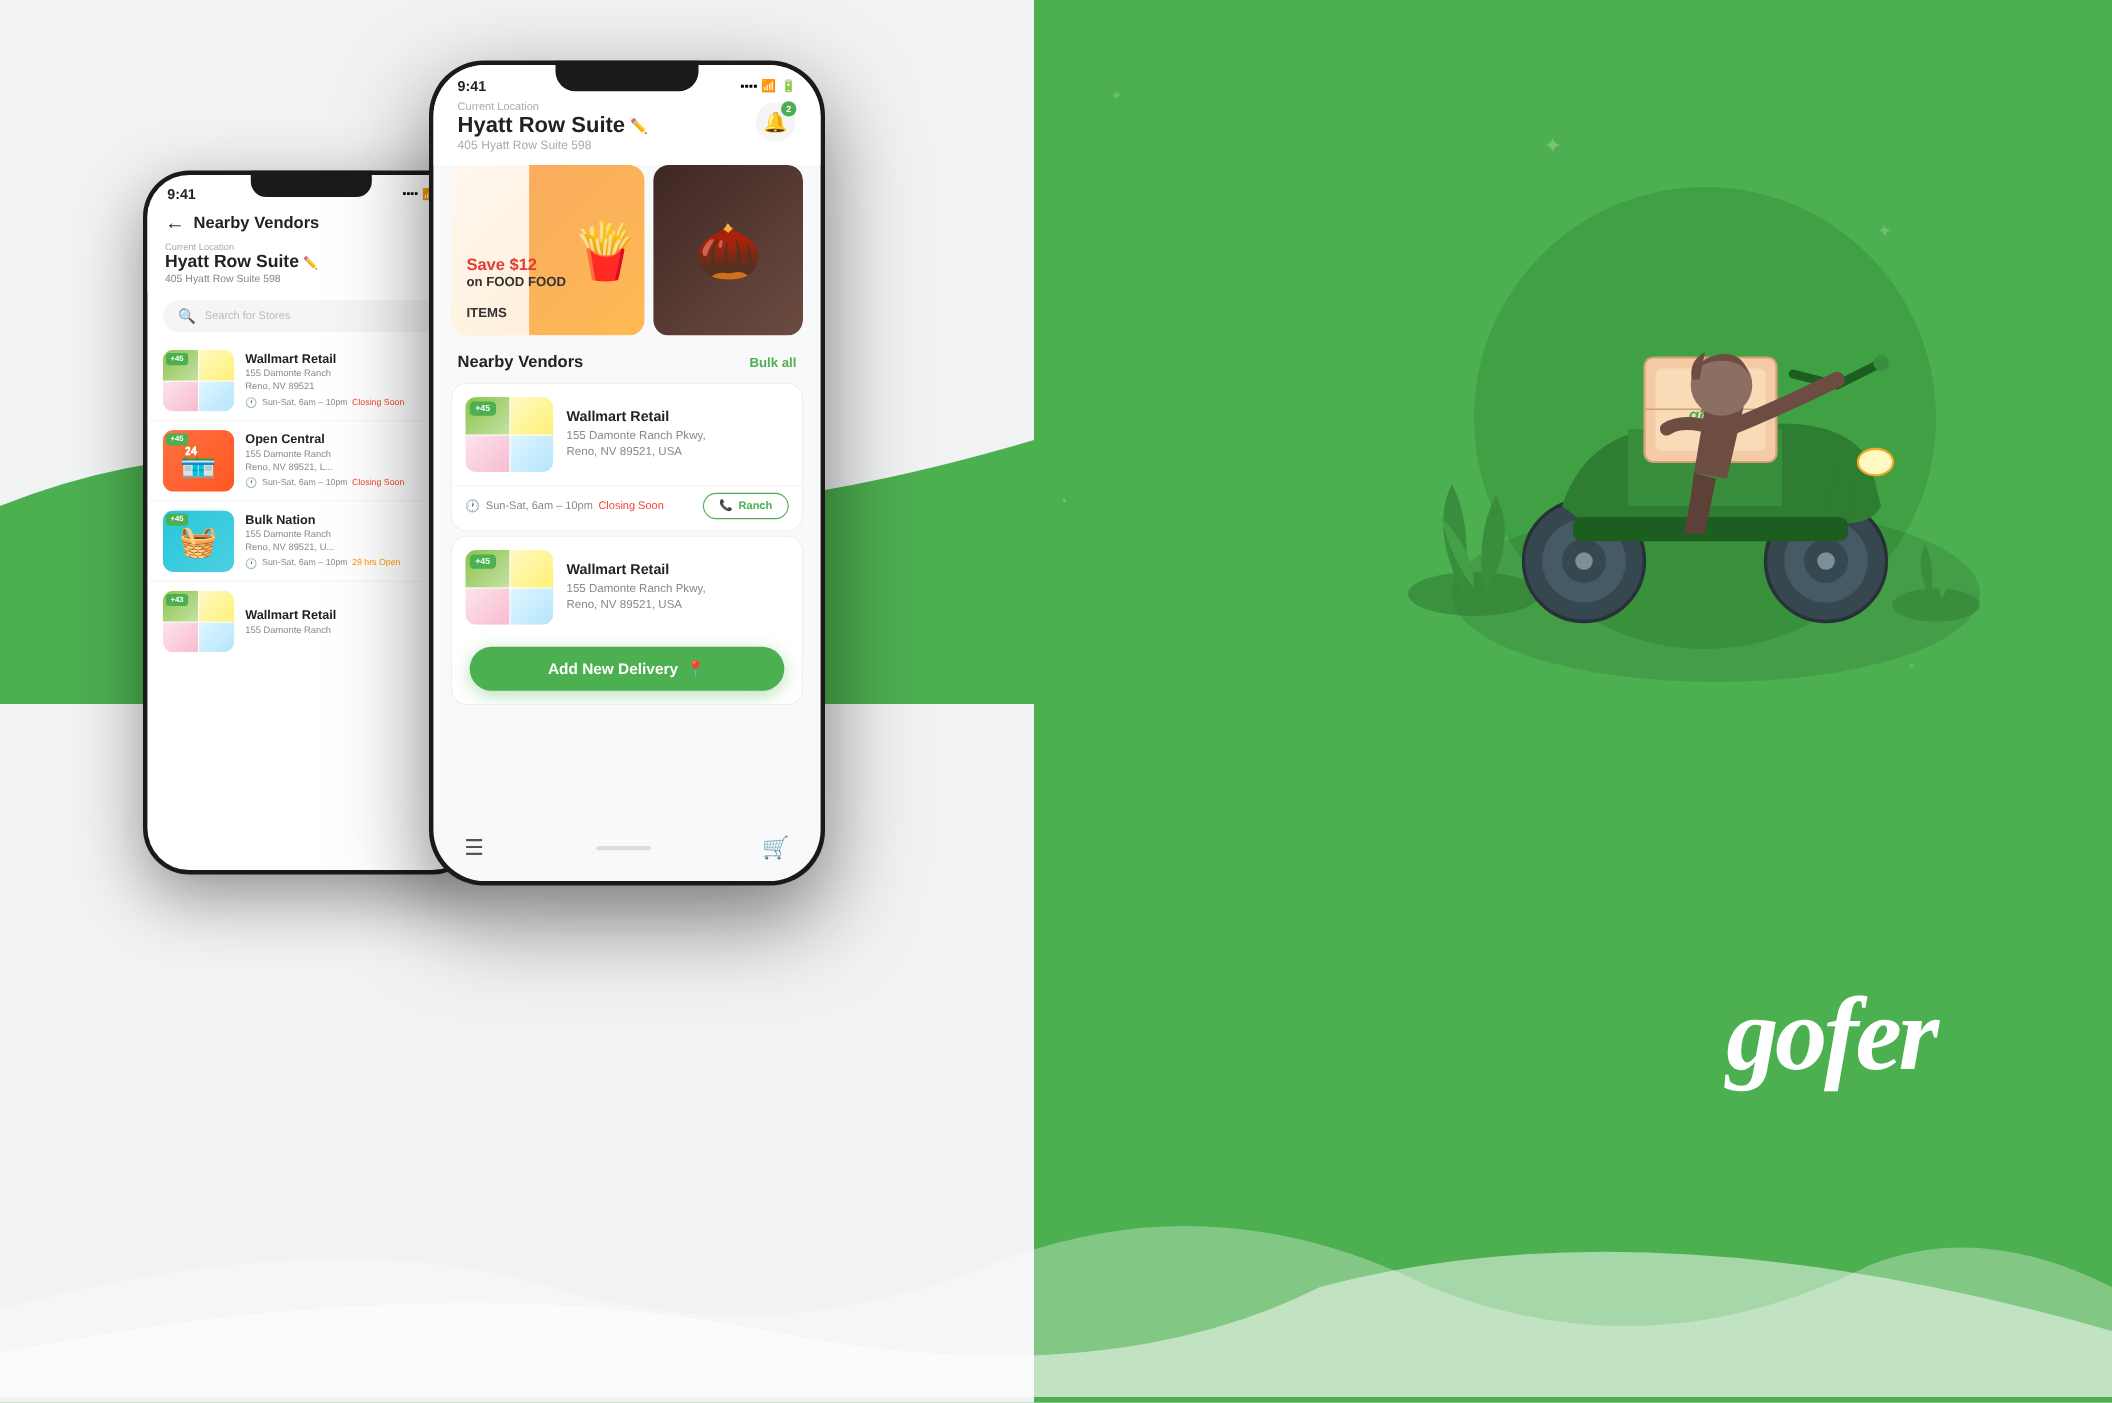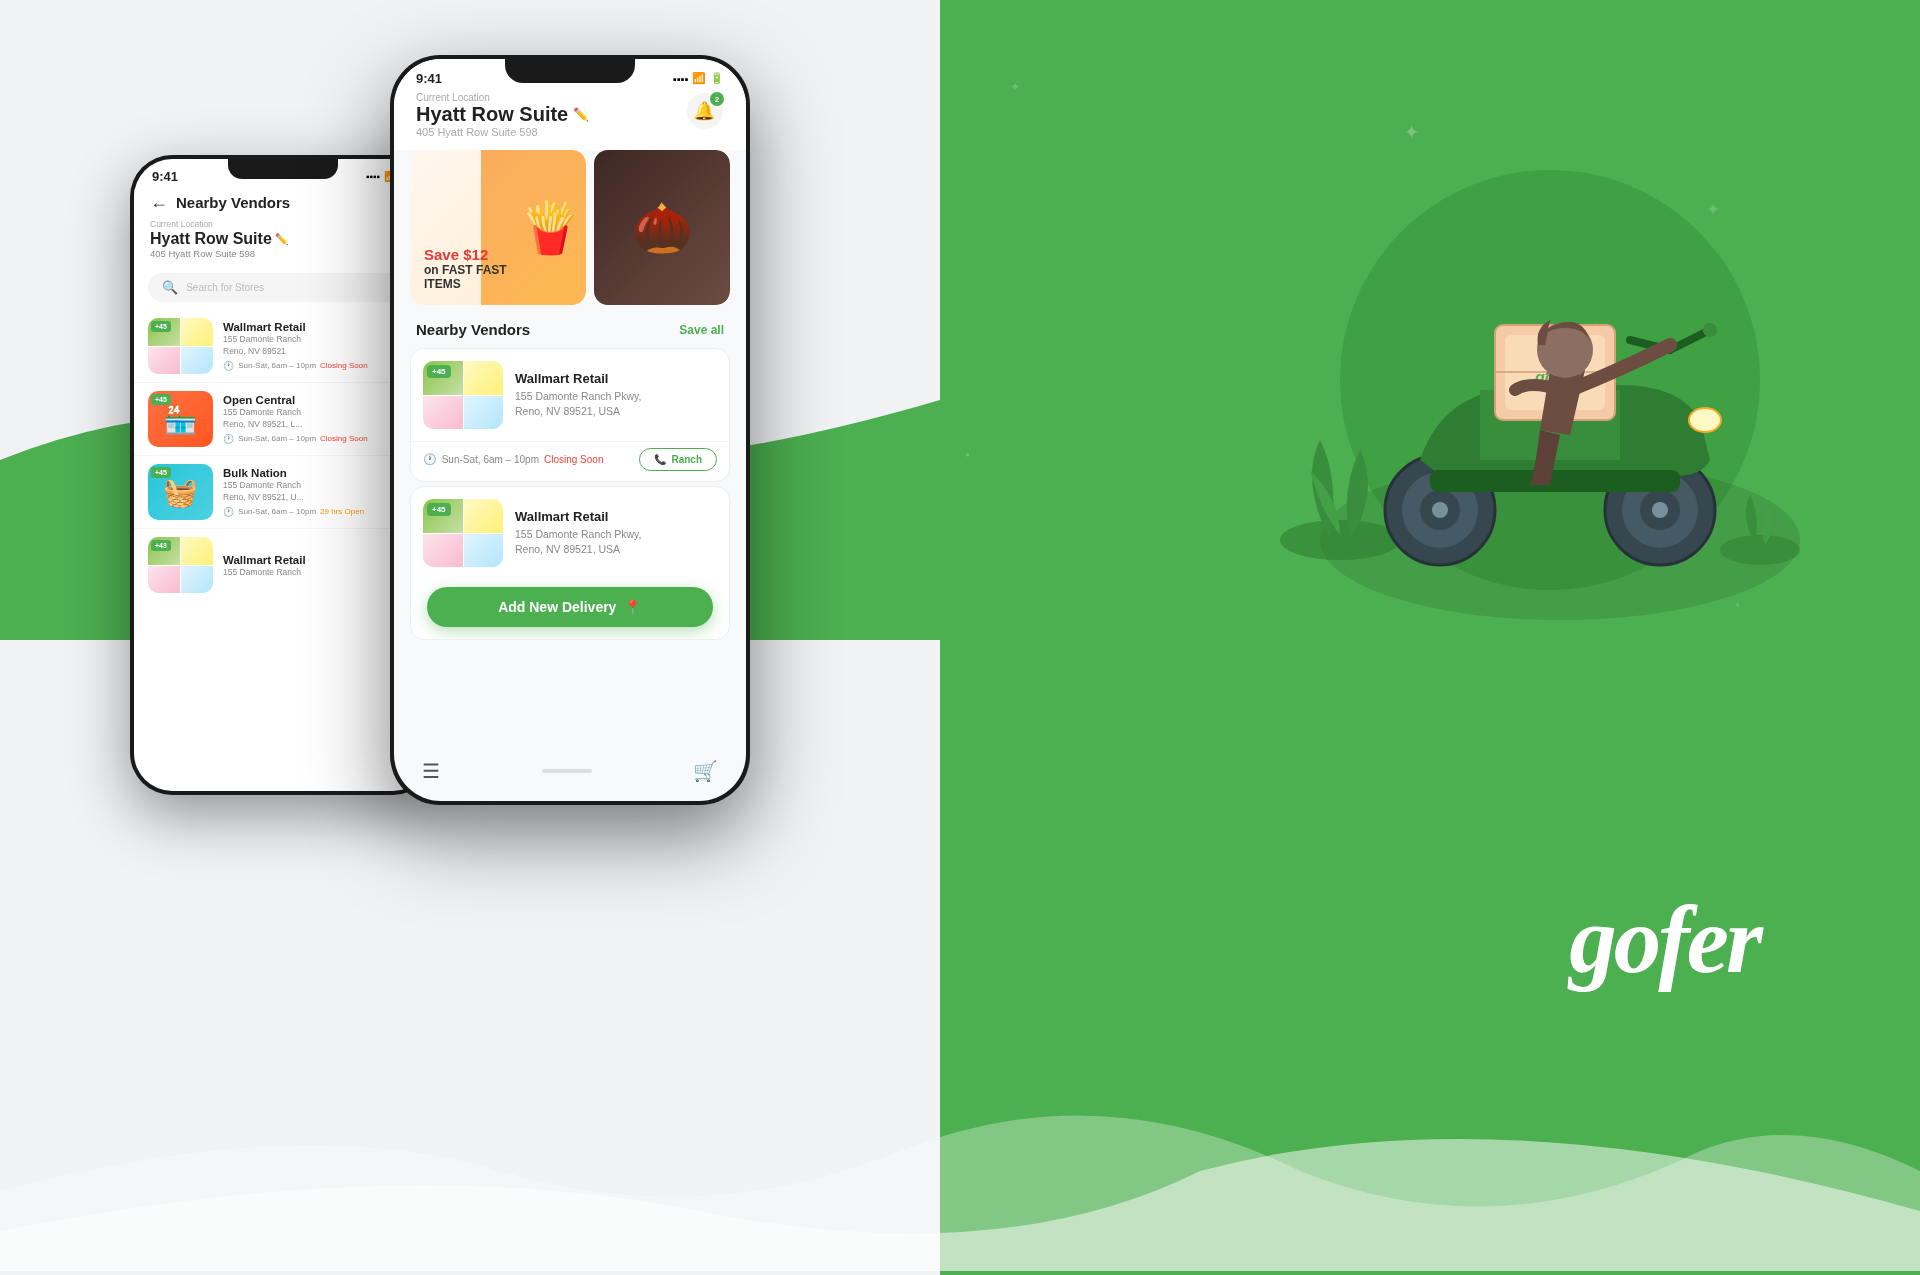--- a/index.html
+++ b/index.html
@@ -274,33 +274,33 @@
       </div>
 
       <div style="display:flex;margin:0 16px 8px;gap:8px;height:155px;border-radius:14px;overflow:hidden;">
 
         <div style="flex:1.3;background:linear-gradient(135deg,#fff8f0,#fdebd0);border-radius:14px;overflow:hidden;position:relative;">
 
           <div style="position:absolute;top:0;right:0;width:60%;height:100%;background:linear-gradient(135deg,#f57c00,#ff9800);opacity:0.6;border-radius:0 14px 14px 0;"></div>
           <div style="position:absolute;top:0;left:0;right:0;bottom:0;display:flex;align-items:center;justify-content:flex-end;font-size:50px;padding-right:5px;">🍟</div>
           <div style="position:absolute;bottom:14px;left:14px;">
             <div style="font-size:15px;font-weight:900;color:#e53935;line-height:1.1;">Save $12</div>
-            <div style="font-size:12px;font-weight:800;color:#333;">on FAST FAST</div>
-            <div style="font-size:12px;font-weight:800;color:#333;">ITEMS</div>
+            <div style="font-size:12px;font-weight:800;color:#333;">on FOOD FOOD</div>
+            <div style="font-size:12px;font-weight:800;color:#333;margin-top:14px;">ITEMS</div>
           </div>
         </div>
 
         <div style="flex:1;background:linear-gradient(135deg,#3e2723,#6d4c41);border-radius:14px;overflow:hidden;display:flex;align-items:center;justify-content:center;font-size:50px;">
           🌰
         </div>
       </div>
 
       <div style="display:flex;justify-content:space-between;align-items:center;padding:8px 22px 6px;">
         <span style="font-size:15px;font-weight:800;color:#222;">Nearby Vendors</span>
-        <span style="font-size:12px;color:#4caf50;font-weight:600;">Save all</span>
+        <span style="font-size:12px;color:#4caf50;font-weight:600;">Bulk all</span>
       </div>
 
       <div style="margin:4px 16px;border:1px solid #eee;border-radius:14px;overflow:hidden;background:#fff;">
         <div style="display:flex;align-items:center;padding:12px;gap:12px;">
           <div style="width:80px;height:68px;border-radius:10px;overflow:hidden;position:relative;flex-shrink:0;">
             <div style="width:100%;height:100%;display:grid;grid-template-columns:1fr 1fr;grid-template-rows:1fr 1fr;gap:1px;">
               <div style="background:linear-gradient(135deg,#8bc34a,#c5e1a5);"></div>
               <div style="background:linear-gradient(135deg,#fff9c4,#fff176);"></div>
               <div style="background:linear-gradient(135deg,#fce4ec,#f8bbd0);"></div>
               <div style="background:linear-gradient(135deg,#e1f5fe,#b3e5fc);"></div>

